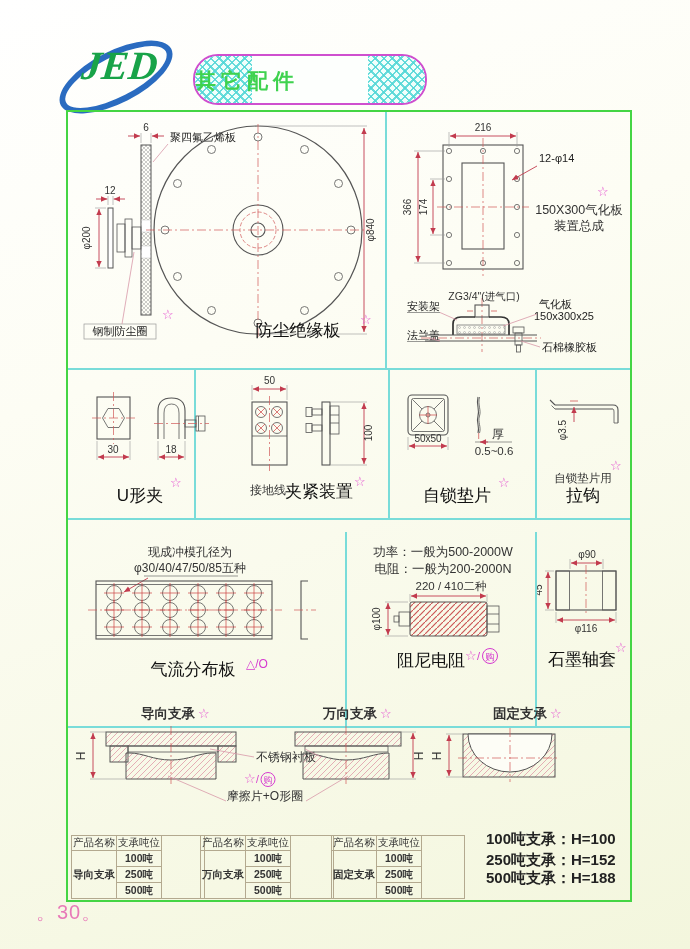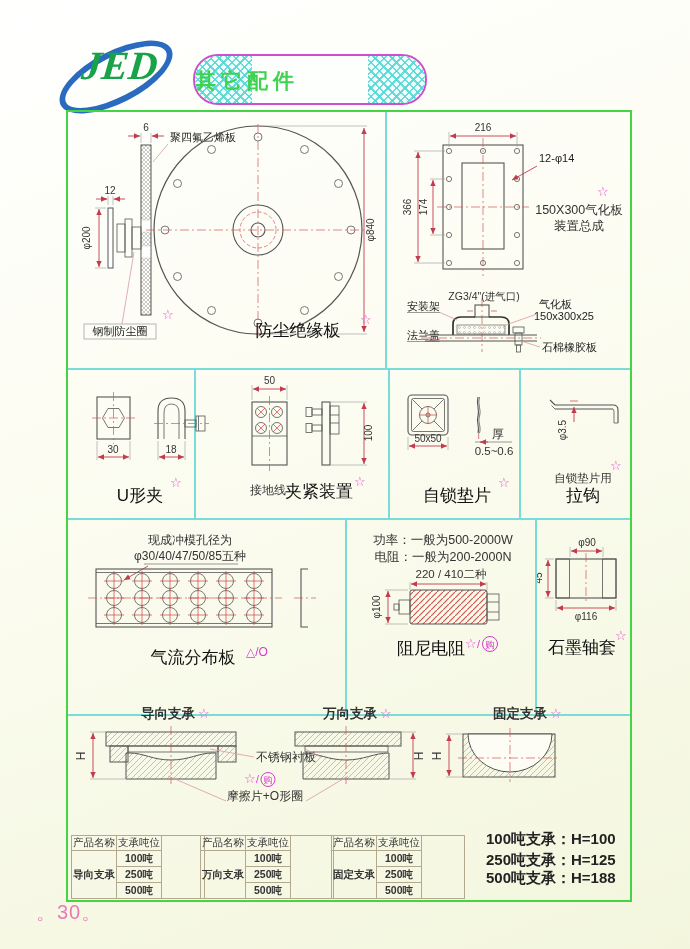--- a/index.html
+++ b/index.html
@@ -327,21 +327,21 @@
               <line x1="101" y1="95" x2="137" y2="95" class="ext"></line>
             <line x1="134" y1="33" x2="134" y2="94" class="dim" marker-start="url(#m4)" marker-end="url(#m4)"></line>
             <text class="dt" transform="rotate(-90 142 63)" x="142" y="63" text-anchor="middle">100</text>
           </g>
           <text x="20" y="124" font-size="12" fill="#222">接地线</text>
           <text class="ttl" x="55" y="127" font-size="17">夹紧装置</text>
           <text class="star" x="124" y="116">☆</text>
         </svg>
       </div>
 
-      <div class="panel" style="left:322px;width:131px">
+      <div class="panel" style="left:322px;width:147px">
         <svg width="150" height="148" viewBox="0 0 150 148">
           <defs>
               <marker id="m5" viewBox="0 0 10 10" refX="9" refY="5" markerWidth="7" markerHeight="7" orient="auto-start-reverse" markerUnits="userSpaceOnUse">
                 <path d="M0,1 L9,5 L0,9 z" fill="#c23b4e"></path>
               </marker>
             </defs>
           <g>
             <rect x="18" y="25" width="40" height="40" rx="4" class="ln"></rect>
             <rect x="21.5" y="28.5" width="33" height="33" rx="2" class="ln2"></rect>
             <line x1="22.5" y1="29.5" x2="32" y2="39" class="ln2"></line>
@@ -396,21 +396,21 @@
             <line x1="30" y1="31" x2="38" y2="31" class="rc"></line>
             <text class="dt" transform="rotate(-90 26 60)" x="26" y="60" text-anchor="middle">φ3.5</text>
           </g>
           <text class="star" x="70" y="100" font-size="12">☆</text>
           <text x="43" y="112" text-anchor="middle" font-size="11.5" fill="#222">自锁垫片用</text>
           <text class="ttl" x="43" y="131" text-anchor="middle" font-size="18">拉钩</text>
         </svg>
       </div>
     </div>
 
-    <div class="row" style="top:408px;height:196px">
+    <div class="row" style="top:420px;height:196px">
 
       <div class="panel" style="left:0;width:279px">
         <svg width="279" height="158" viewBox="0 0 279 158">
           <defs>
             <marker id="m7" viewBox="0 0 10 10" refX="9" refY="5" markerWidth="7" markerHeight="7" orient="auto-start-reverse" markerUnits="userSpaceOnUse">
                 <path d="M0,1 L9,5 L0,9 z" fill="#c23b4e"></path>
               </marker>
             <g id="h7">
                 <circle r="7.5" class="ln2"></circle>
                 <line y1="-10" y2="10" class="rc" stroke-width=".5"></line>
@@ -663,21 +663,21 @@
                 <td>250吨</td>
               </tr>
           <tr>
                 <td>500吨</td>
               </tr>
         </tbody>
           </table>
 
         <div class="notes">
           <span style="top:0">100吨支承：H=100</span>
-          <span style="top:21px">250吨支承：H=125</span>
+          <span style="top:21px">250吨支承：H=152</span>
           <span style="top:39px">500吨支承：H=188</span>
         </div>
       </div>
     </div>
   </div>
 
   <div class="pageno">。30。</div>
 </div>
 
 </body></html>

